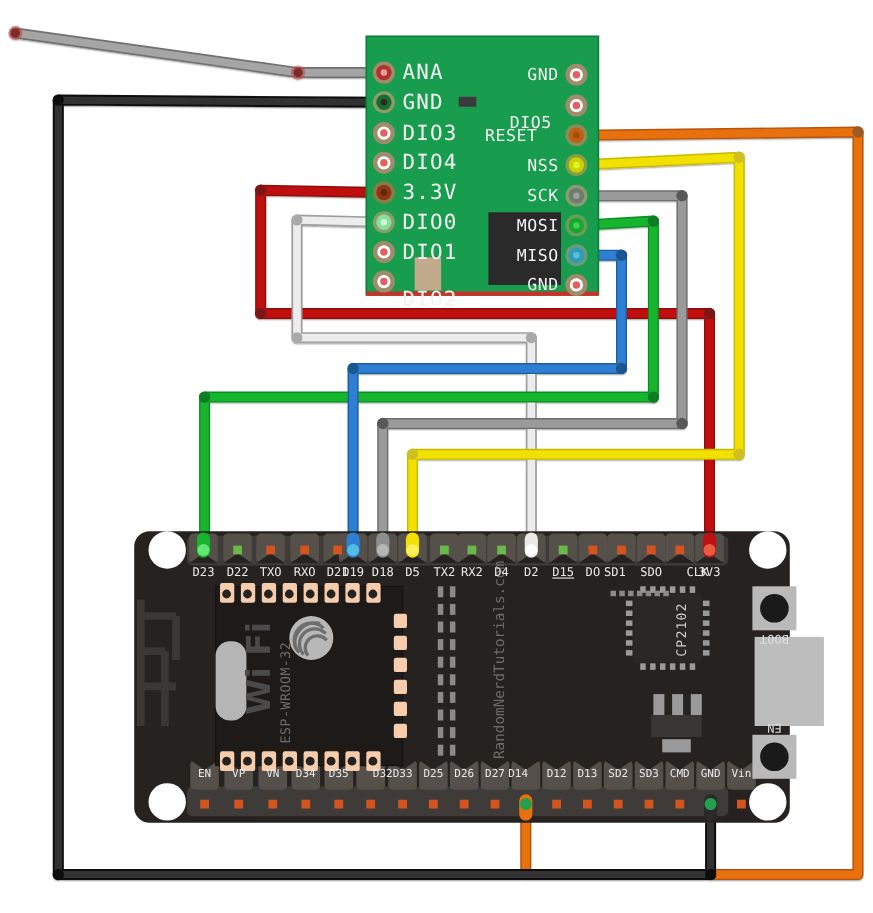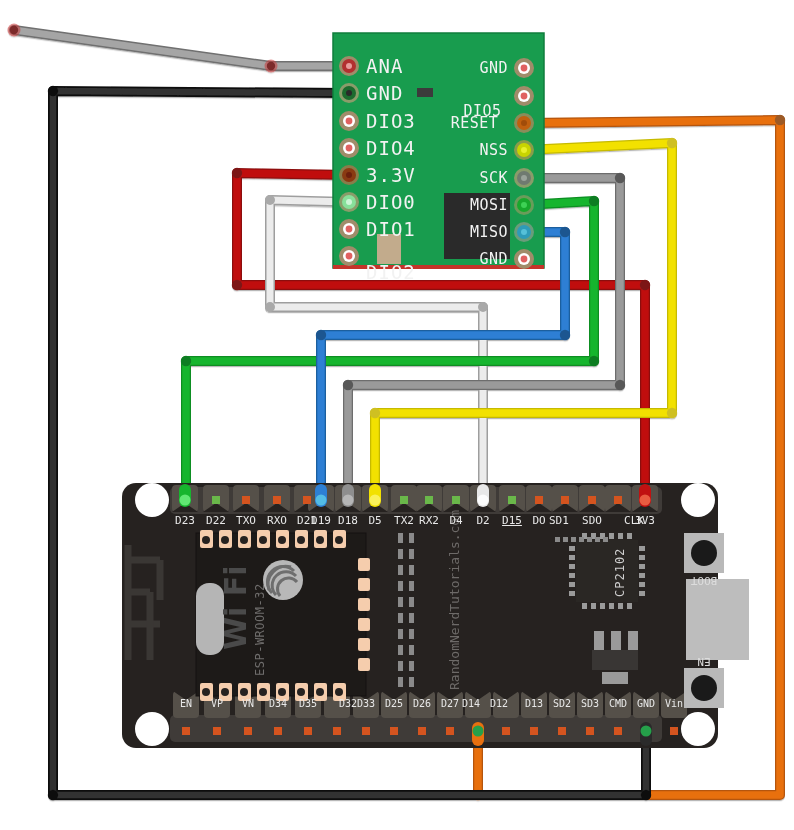--- a/index.html
+++ b/index.html
@@ -649,21 +649,21 @@
 <div class="lbl lora-lbl" style="left:366px;top:82px;">GND</div>
 <div class="lbl lora-lbl" style="left:366px;top:110px;">DIO3</div>
 <div class="lbl lora-lbl" style="left:366px;top:137px;">DIO4</div>
 <div class="lbl lora-lbl" style="left:366px;top:164px;">3.3V</div>
 <div class="lbl lora-lbl" style="left:366px;top:191px;">DIO0</div>
 <div class="lbl lora-lbl" style="left:366px;top:218px;">DIO1</div>
 <div class="lbl lora-lbl" style="left:366px;top:245px;margin-top:16px;">DIO2</div>
 
 <div class="lbl lora-lbl-r" style="left:466px;top:59px;width:42px;text-align:right;">GND</div>
 <div class="lbl lora-lbl-r" style="left:457px;top:102px;width:51px;text-align:center;">DIO5</div>
-<div class="lbl lora-lbl-r" style="left:441px;top:114px;width:67px;text-align:center;">RESET</div>
+<div class="lbl lora-lbl-r" style="left:441px;top:114px;width:67px;text-align:left;">RESET</div>
 <div class="lbl lora-lbl-r" style="left:457px;top:141px;width:51px;text-align:right;">NSS</div>
 <div class="lbl lora-lbl-r" style="left:457px;top:169px;width:51px;text-align:right;">SCK</div>
 <div class="lbl lora-lbl-r" style="left:449px;top:196px;width:59px;text-align:right;">MOSI</div>
 <div class="lbl lora-lbl-r" style="left:449px;top:223px;width:59px;text-align:right;">MISO</div>
 <div class="lbl lora-lbl-r" style="left:466px;top:250px;width:42px;text-align:right;">GND</div>
 
 <div class="lbl watermark" style="left:447px;top:690px;">RandomNerdTutorials.com</div>
 <div class="lbl chipname" style="left:613px;top:597px;">CP2102</div>
 <div class="lbl modname" style="left:253px;top:676px;">ESP-WROOM-32</div>
 <div class="lbl wifi" style="left:218px;top:650px;">Wi Fi</div>
@@ -695,21 +695,21 @@
       <div class="lbl esp-pin-b" style="left: 201px; top: 698px; width: 32px; text-align: center;">VP</div>
       <div class="lbl esp-pin-b" style="left: 232px; top: 698px; width: 32px; text-align: center;">VN</div>
       <div class="lbl esp-pin-b" style="left: 262px; top: 698px; width: 32px; text-align: center;">D34</div>
       <div class="lbl esp-pin-b" style="left: 292px; top: 698px; width: 32px; text-align: center;">D35</div>
       <div class="lbl esp-pin-b" style="left: 332px; top: 698px; width: 32px; text-align: center;">D32</div>
       <div class="lbl esp-pin-b" style="left: 350px; top: 698px; width: 32px; text-align: center;">D33</div>
       <div class="lbl esp-pin-b" style="left: 378px; top: 698px; width: 32px; text-align: center;">D25</div>
       <div class="lbl esp-pin-b" style="left: 406px; top: 698px; width: 32px; text-align: center;">D26</div>
       <div class="lbl esp-pin-b" style="left: 434px; top: 698px; width: 32px; text-align: center;">D27</div>
       <div class="lbl esp-pin-b" style="left: 462px; top: 698px; width: 32px; text-align: left;">D14</div>
-      <div class="lbl esp-pin-b" style="left: 490px; top: 698px; width: 32px; ">D12</div>
+      <div class="lbl esp-pin-b" style="left: 490px; top: 698px; width: 32px; text-align: center;">D12</div>
       <div class="lbl esp-pin-b" style="left: 518px; top: 698px; width: 32px; text-align: center;">D13</div>
       <div class="lbl esp-pin-b" style="left: 546px; top: 698px; width: 32px; text-align: center;">SD2</div>
       <div class="lbl esp-pin-b" style="left: 574px; top: 698px; width: 32px; text-align: center;">SD3</div>
       <div class="lbl esp-pin-b" style="left: 602px; top: 698px; width: 32px; text-align: center;">CMD</div>
       <div class="lbl esp-pin-b" style="left: 630px; top: 698px; width: 32px; text-align: center;">GND</div>
       <div class="lbl esp-pin-b" style="left: 658px; top: 698px; width: 32px; text-align: center;">Vin</div>
     </div>
 
 </div>
 

